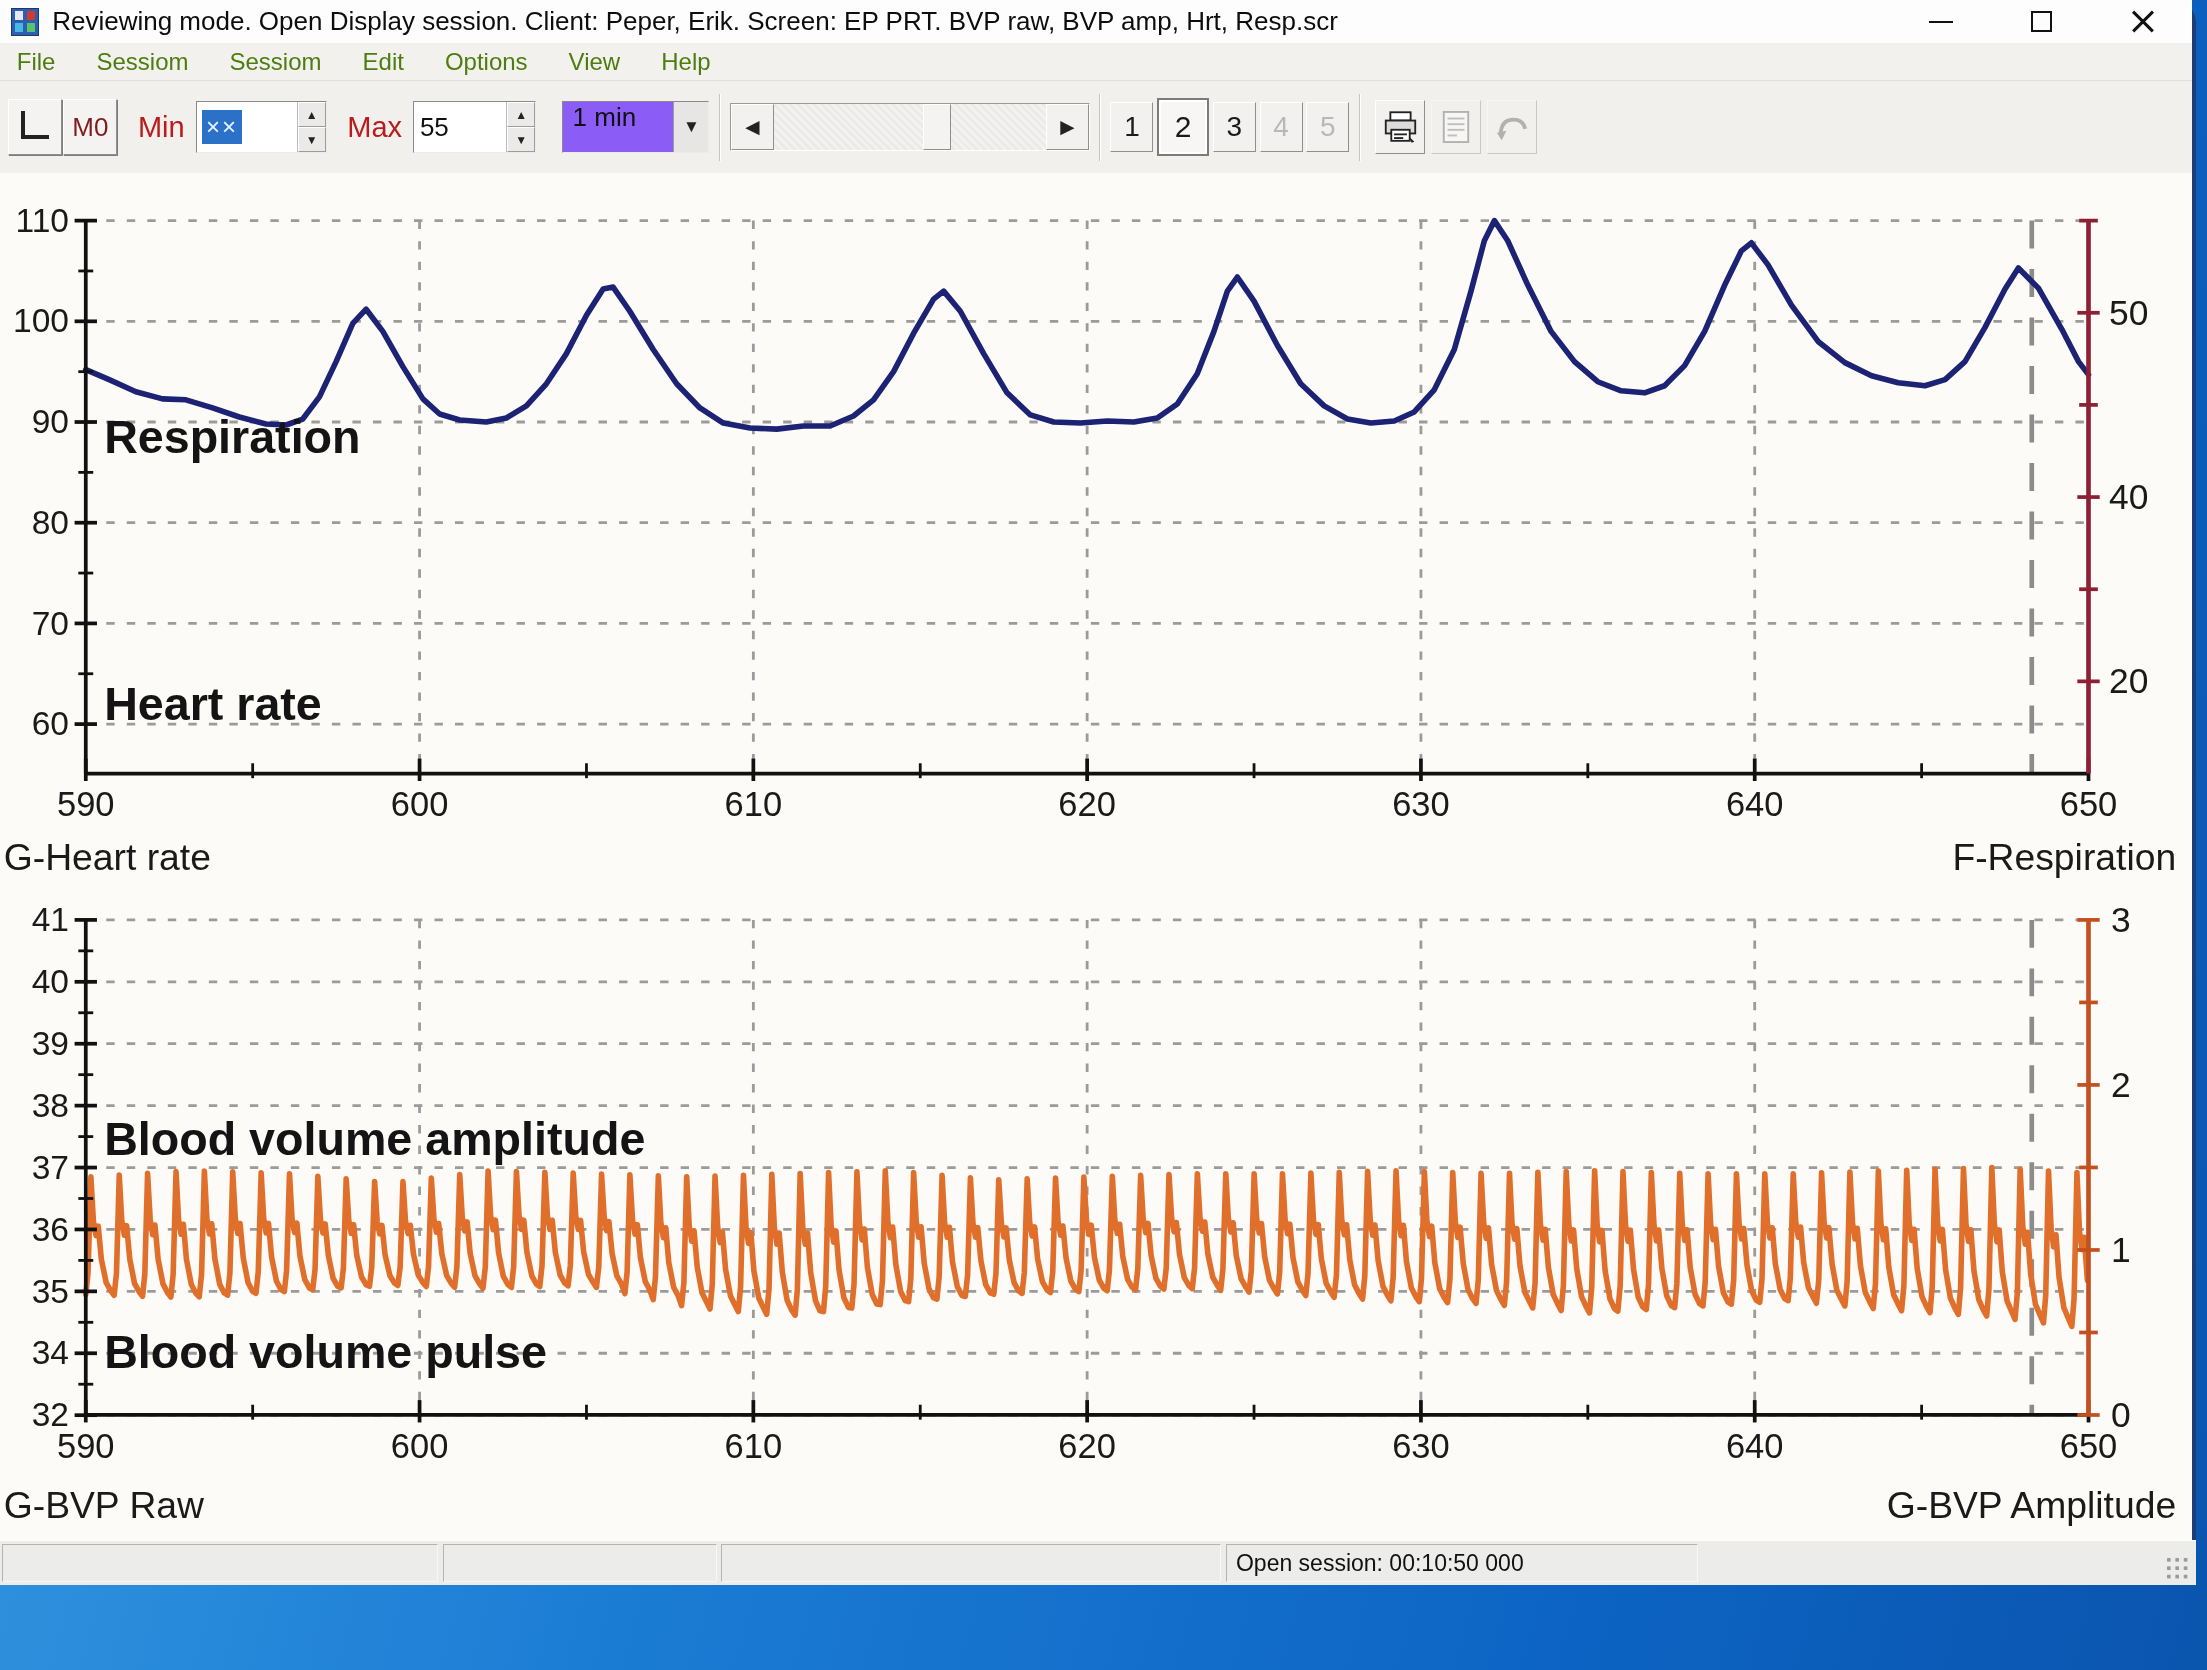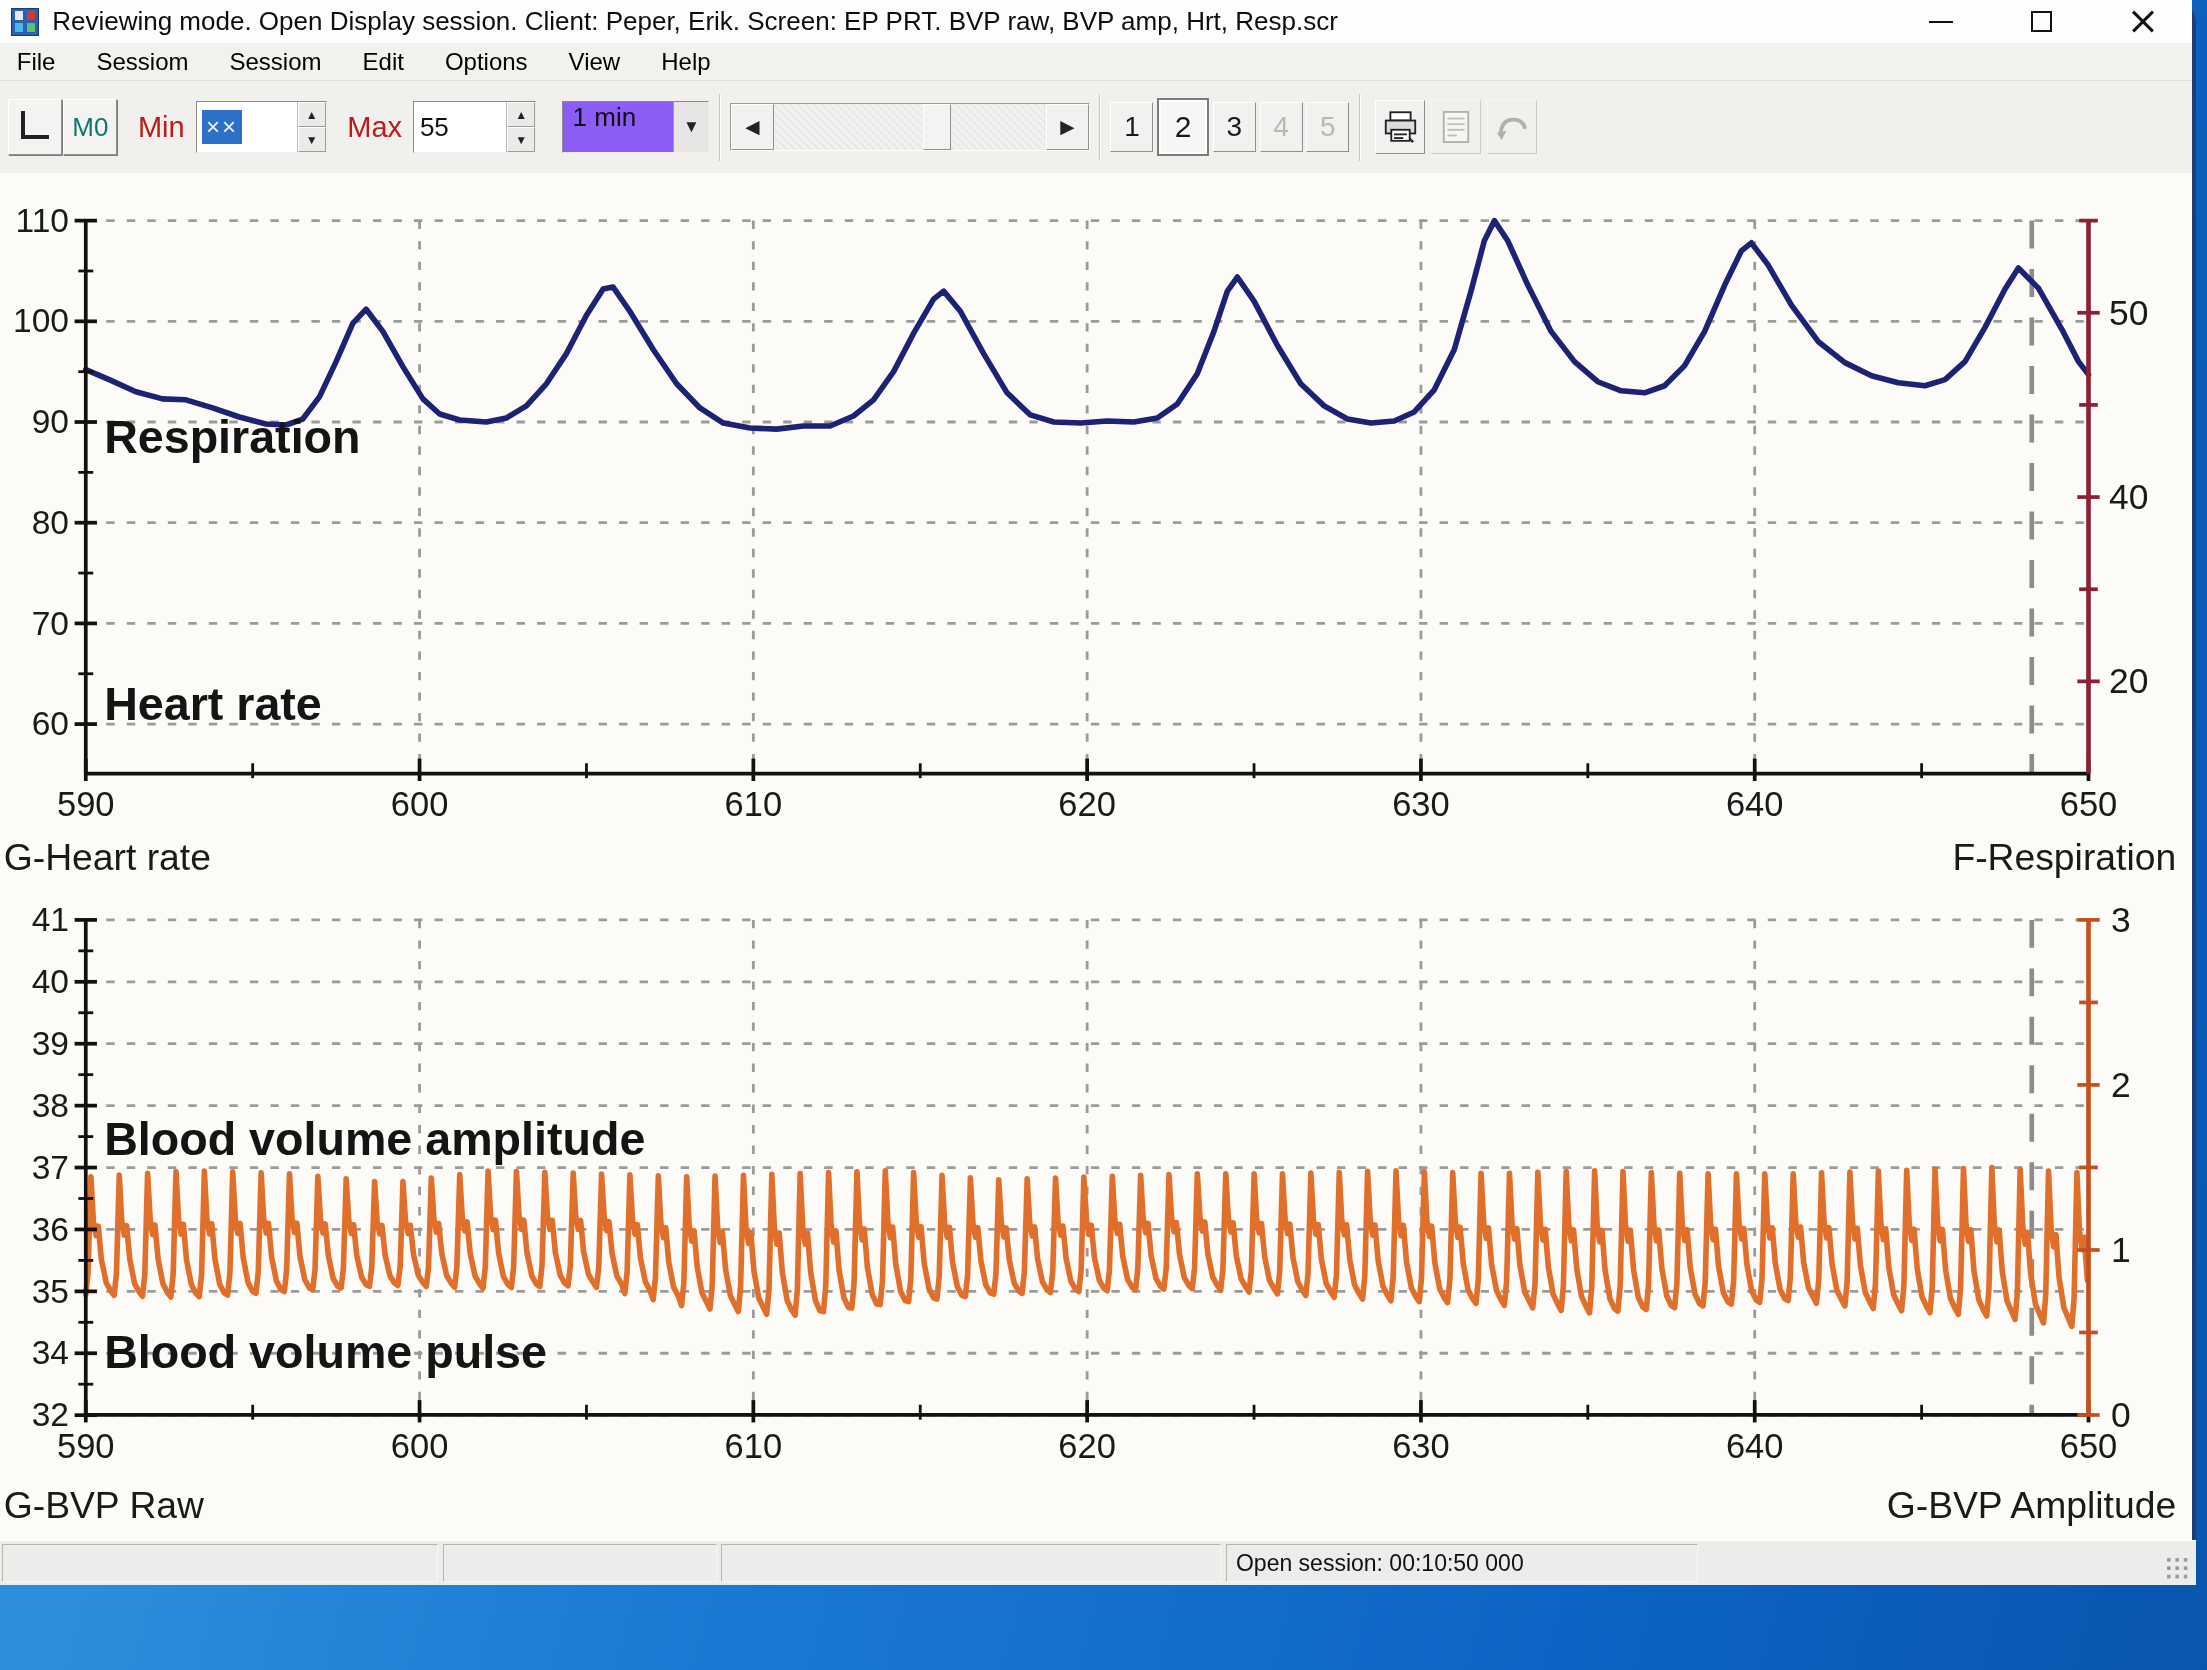--- a/index.html
+++ b/index.html
@@ -23,28 +23,28 @@
   .win-controls{position:absolute;right:28px;top:0;height:43px;display:flex;align-items:center;gap:58px;}
   .win-btn{width:43px;height:43px;display:flex;align-items:center;justify-content:center;cursor:default;}
   .glyph-min{width:24px;height:0;border-bottom:2.8px solid #111;}
   .glyph-max{width:20.5px;height:20.5px;border:2.8px solid #111;box-sizing:border-box;}
   .glyph-close{position:relative;width:24px;height:24px;}
   .glyph-close:before,.glyph-close:after{content:"";position:absolute;left:-1.9px;top:10.3px;width:28px;height:2.8px;background:#111;}
   .glyph-close:before{transform:rotate(45deg);}
   .glyph-close:after{transform:rotate(-45deg);}
   
   .menubar{height:37px;background:#f2f1ee;display:flex;align-items:center;padding-left:9.3px;border-bottom:0.9px solid #e0dfdc;}
-  .menu-item{font-size:24px;color:#000000;padding:0 20.5px;}
+  .menu-item{font-size:24px;color:#4d7c0f;padding:0 20.5px;}
   .menu-item:first-child{padding-left:7.5px;}
   
   .toolbar{height:92px;background:#f1f0ed;border-bottom:0.9px solid #cfcecb;display:flex;align-items:center;position:relative;}
   .tb-raised{background:#f4f3f1;border:1.9px solid;border-color:#ffffff #8f8f8f #8f8f8f #ffffff;box-shadow:0.9px 0.9px 0 #6f6f6f;box-sizing:border-box;display:flex;align-items:center;justify-content:center;}
   .btn-corner{width:54px;height:56px;margin-left:7.5px;}
   .corner-glyph{width:24px;height:24px;border-left:4.7px solid #222;border-bottom:4.7px solid #222;margin-top:-3.7px;}
-  .btn-m0{width:54px;height:56px;margin-left:1.9px;font-size:26px;color:#0f766e;}
+  .btn-m0{width:54px;height:56px;margin-left:1.9px;font-size:26px;color:#7f1d1d;}
   .tb-label{font-size:29px;color:#b91c1c;margin:0 11.2px 0 20.5px;}
   .spinbox{height:52px;background:#fff;border:1.9px solid;border-color:#8a8a8a #ececec #ececec #8a8a8a;box-sizing:border-box;display:flex;align-items:stretch;}
   .spin-edit{flex:1;display:flex;align-items:center;padding-left:5.6px;font-size:26px;color:#111;}
   .selection{background:#2a71c7;color:#eaf2ff;font-size:24px;padding:2.8px 3.7px;letter-spacing:1.9px;}
   .spinner{width:28px;display:flex;flex-direction:column;border-left:1.9px solid #bbb;}
   .spin-btn{flex:1;background:#eceae8;border:0.9px solid;border-color:#fff #9c9c9c #9c9c9c #fff;font-size:12px;line-height:1;display:flex;align-items:center;justify-content:center;color:#222;}
   .combo{width:147px;height:52px;background:#8b5cf6;border:1.9px solid;border-color:#8a8a8a #ececec #ececec #8a8a8a;box-sizing:border-box;display:flex;align-items:flex-start;}
   .combo .val{flex:1;font-size:26px;padding-left:9.3px;color:#111;}
   .combo .drop{width:34px;height:100%;background:#e8e6e4;border-left:1.9px solid #9c9c9c;display:flex;align-items:center;justify-content:center;font-size:17px;color:#222;}
   .tb-sep{width:0;height:67px;border-left:1.9px solid #c6c5c2;border-right:1.9px solid #ffffff;margin:0 9.3px;}

